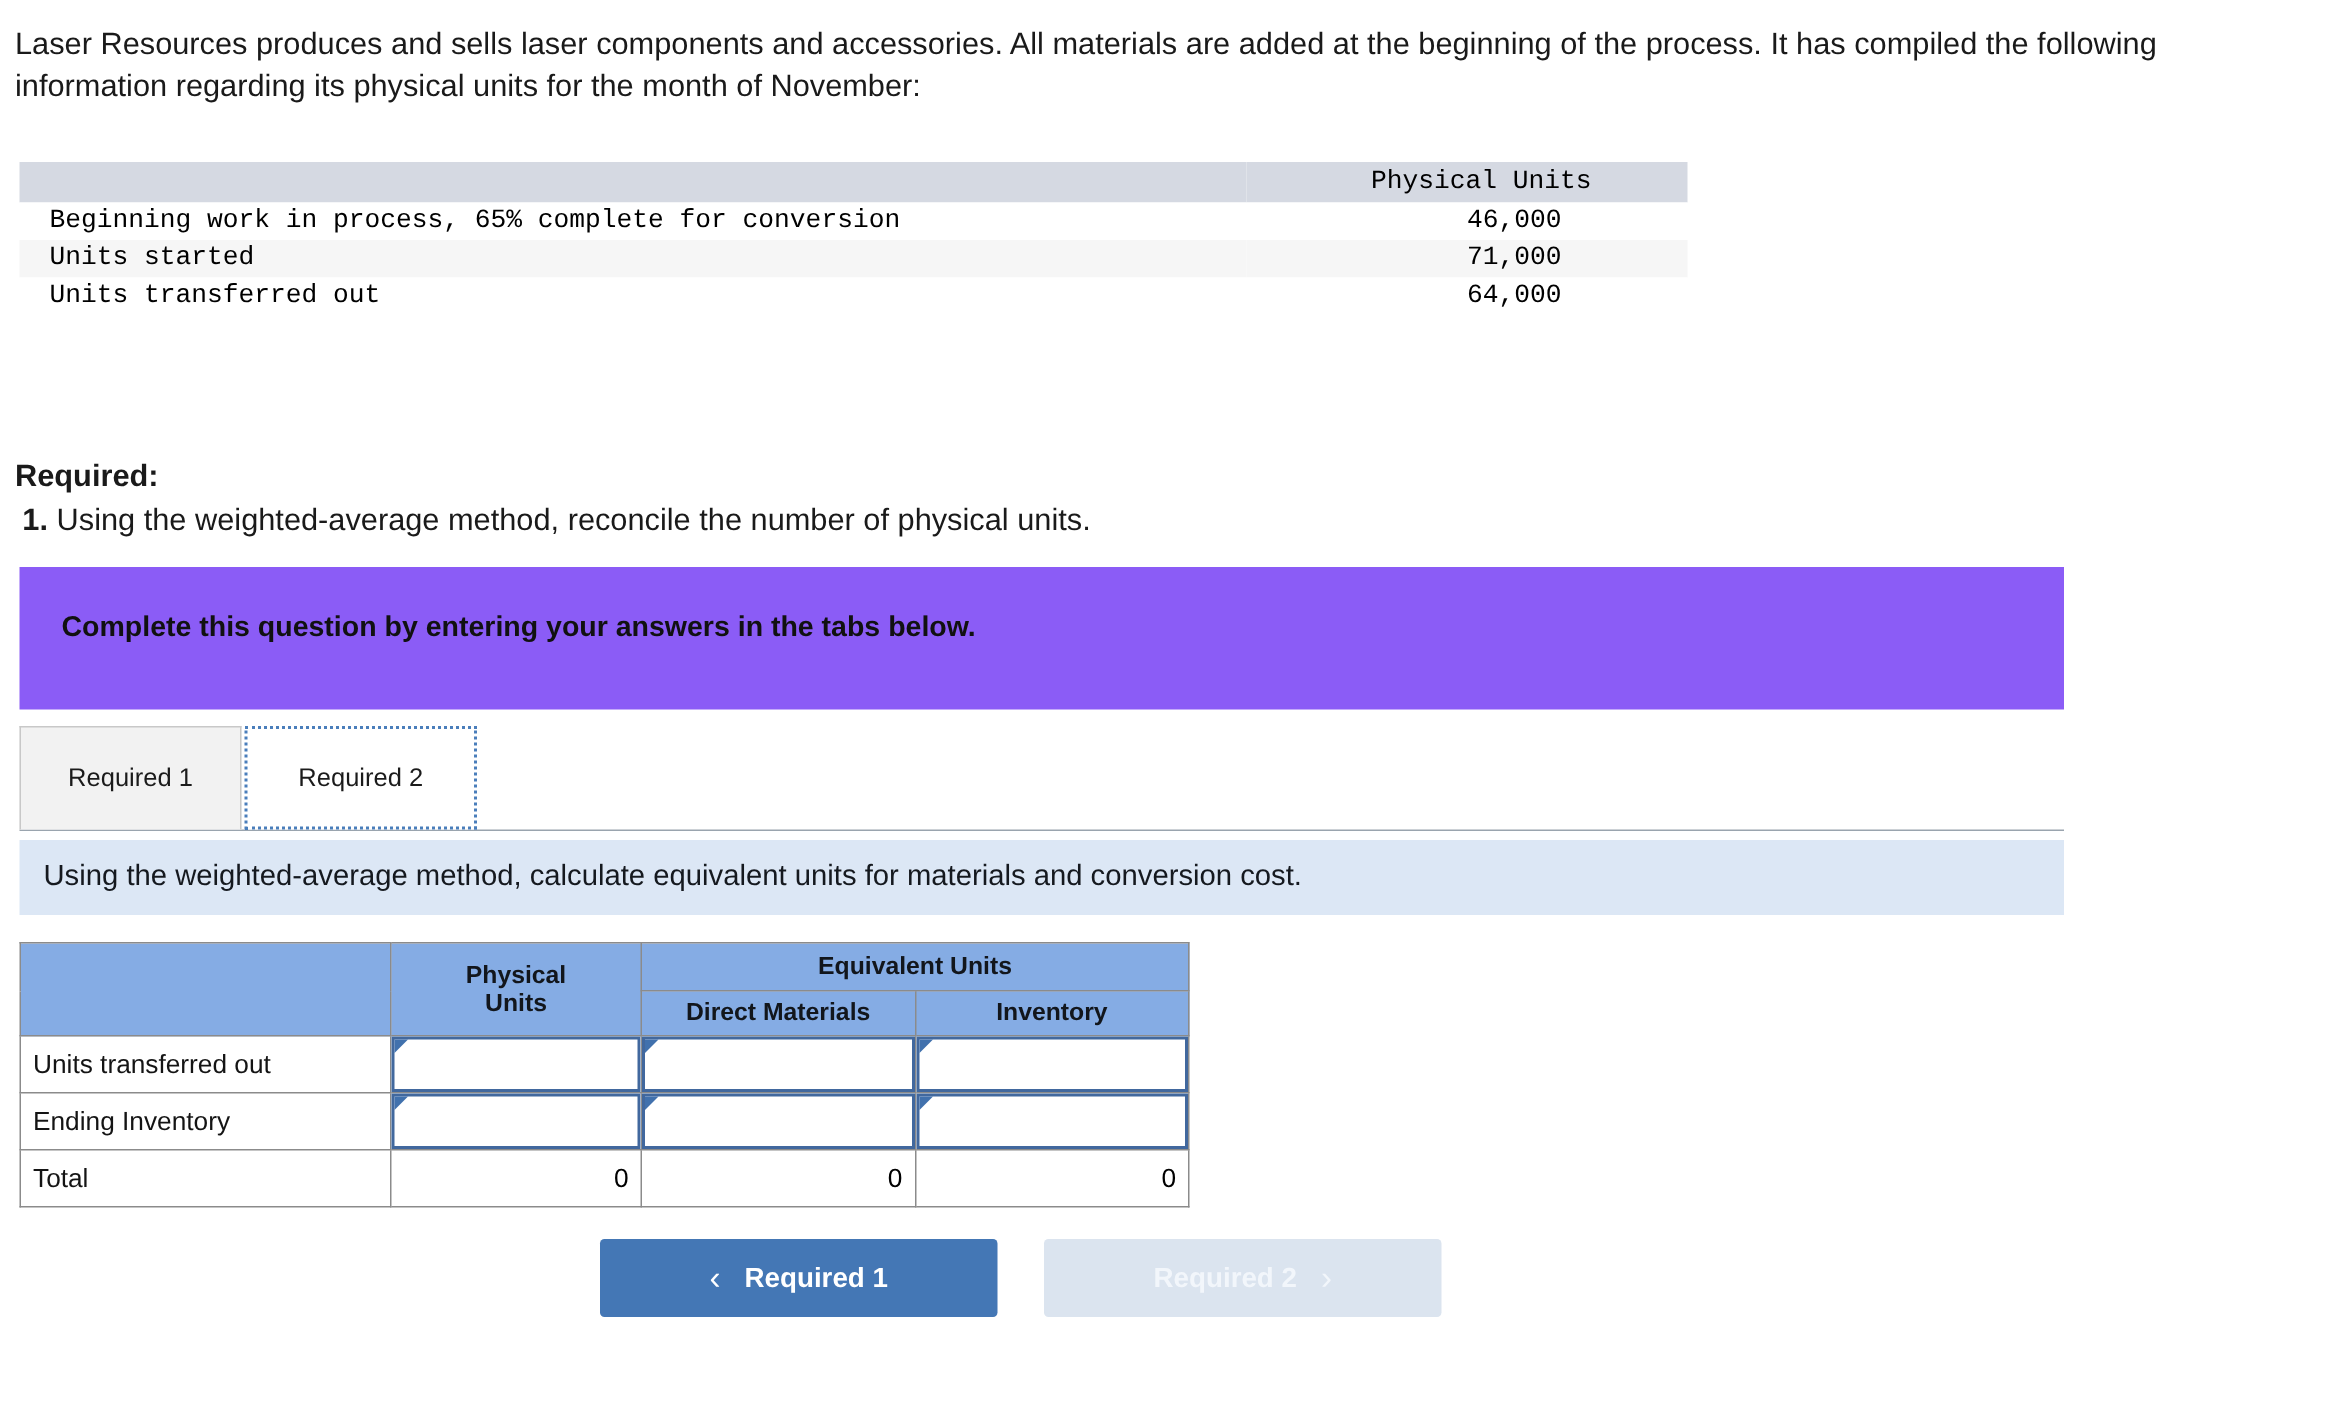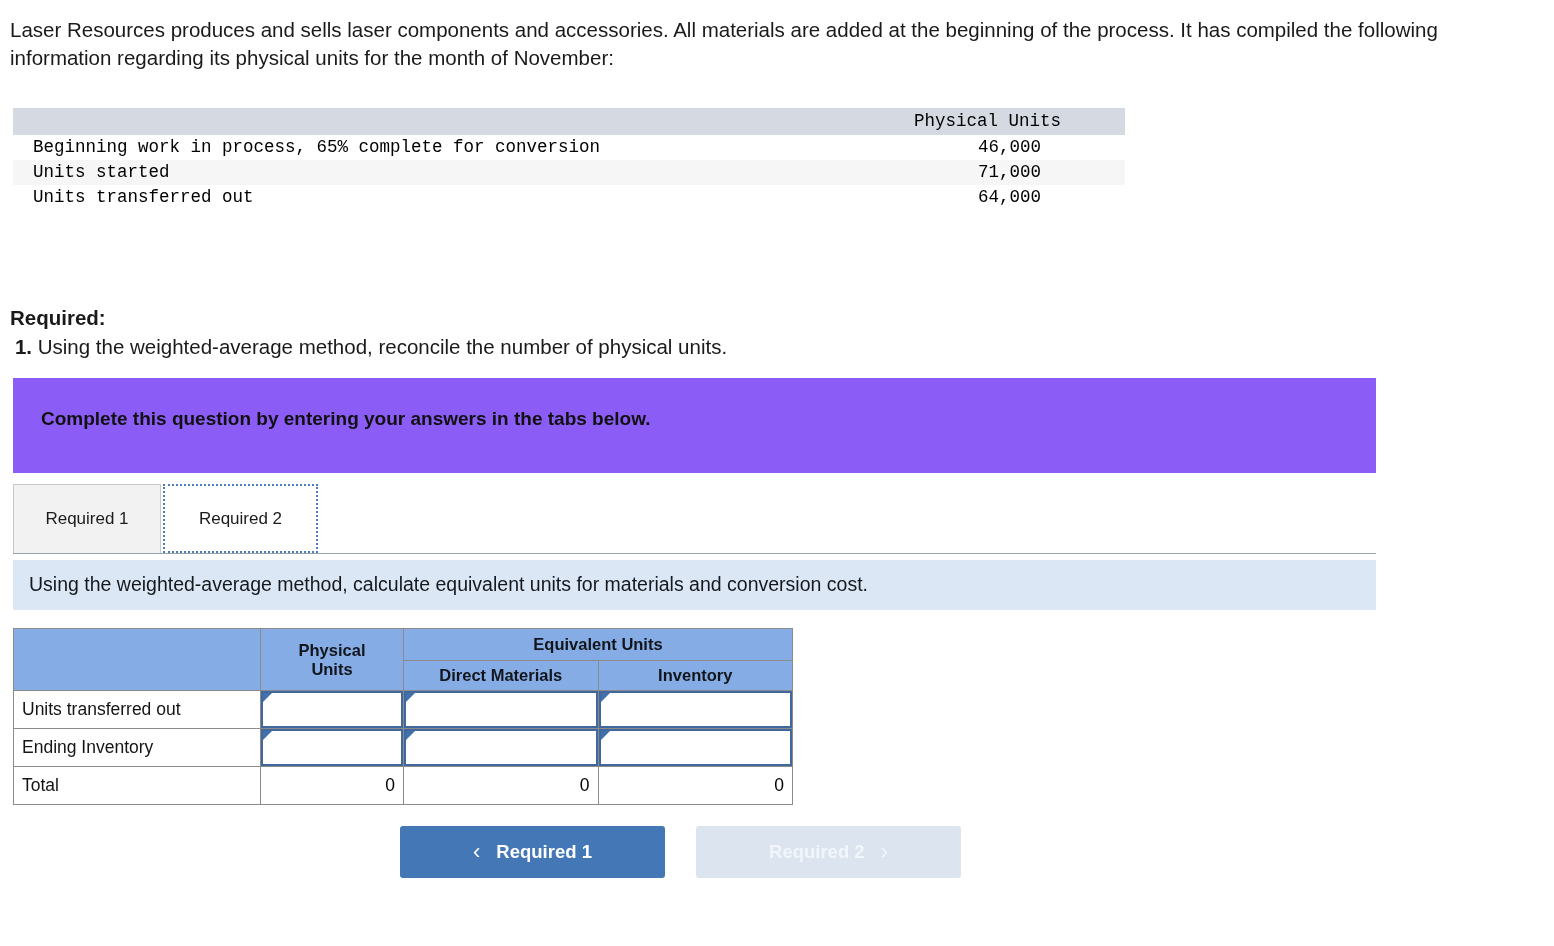--- a/index.html
+++ b/index.html
@@ -168,21 +168,21 @@
     box-sizing: border-box;
   }
   .answer thead th {
     background: #85ace4;
     color: #12161c;
     font-weight: bold;
     font-size: 16.5px;
     text-align: center;
   }
   .answer th.blank-head { width: 247px; height: 62px; }
-  .answer th.phys-head  { width: 143px; }
+  .answer th.phys-head  { width: 167px; }
   .answer th.eq-head    { height: 32px; }
   .answer th.dm-head    { width: 196px; height: 30px; }
   .answer th.cv-head    { width: 194px; height: 30px; }
 
   .answer td.rowlabel {
     text-align: left;
     padding-left: 8px;
     height: 38px;
     font-size: 17.5px;
     color: #141414;

